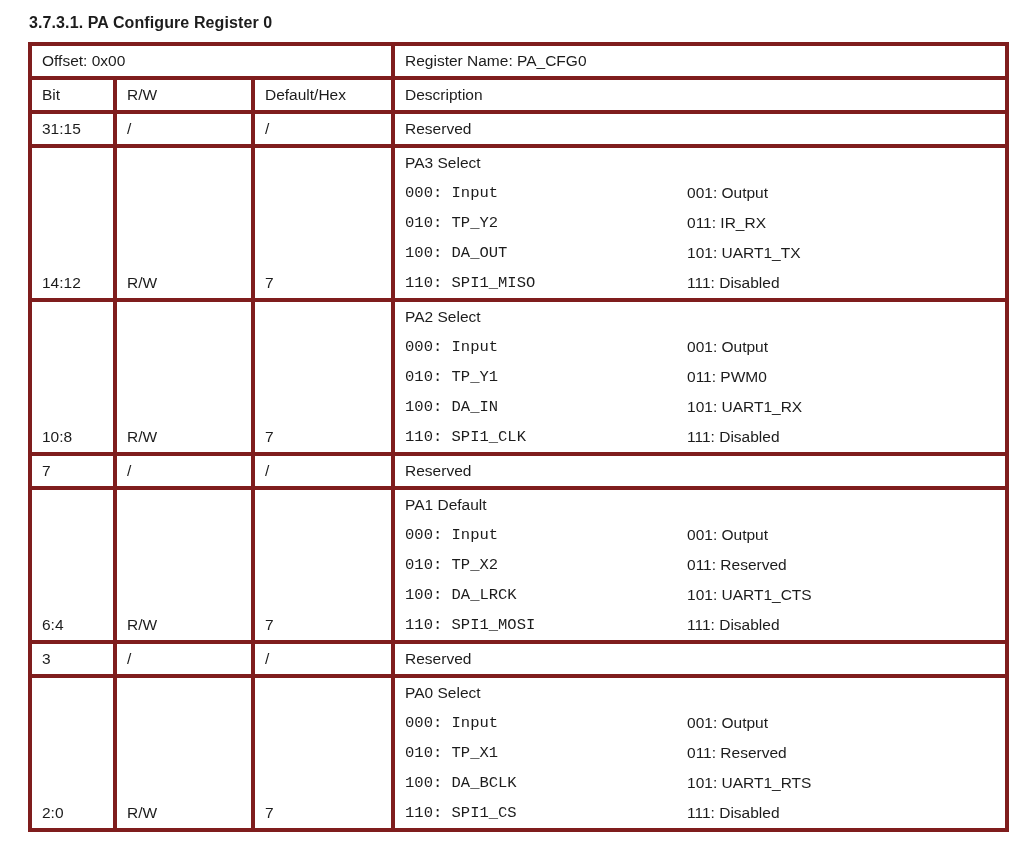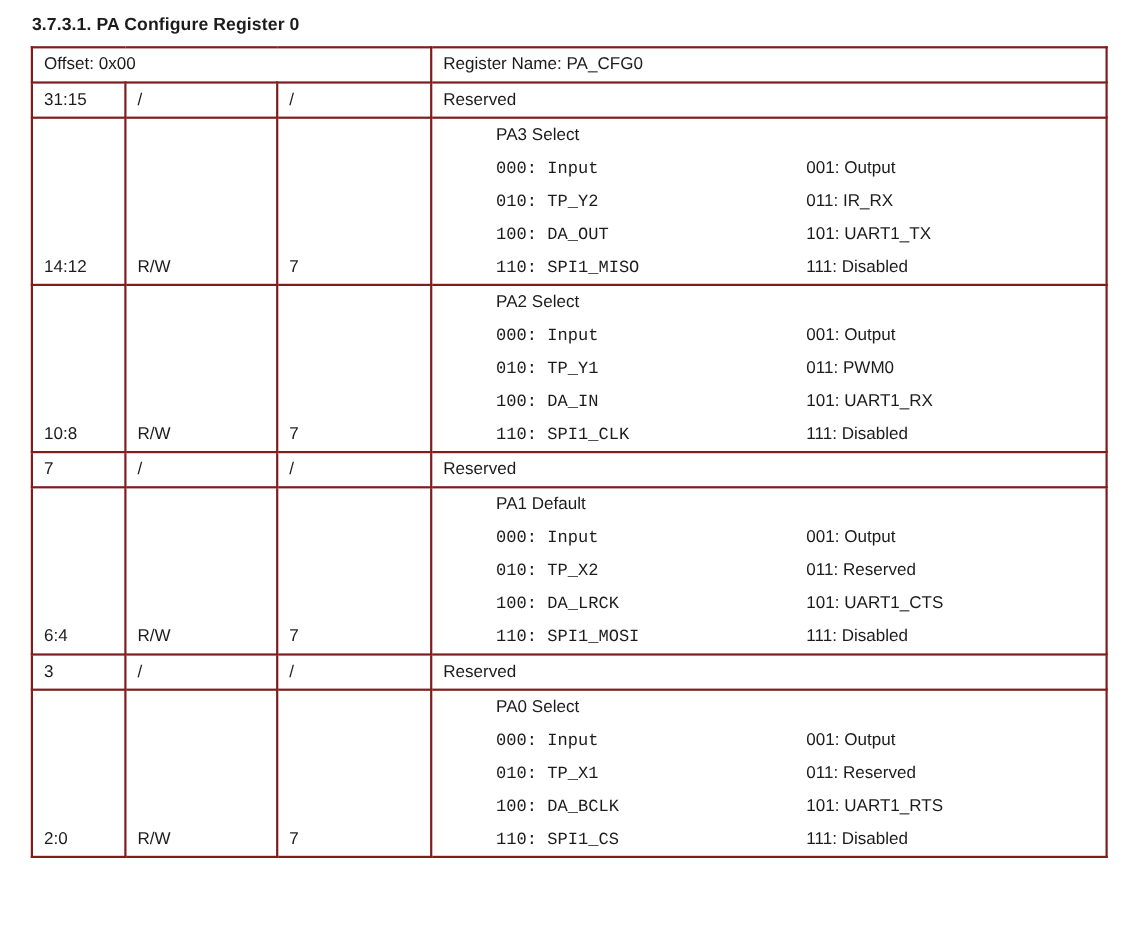--- a/index.html
+++ b/index.html
@@ -21,34 +21,33 @@
     margin: 2px 0 10px 1px;
     letter-spacing: 0.1px;
   }
   table.register-table {
     border-collapse: collapse;
     table-layout: fixed;
     width: 977px;
     border: 2px solid #1c1c1c;
   }
   table.register-table td {
-    border: 2px solid #7f1d1d;
+    border: 4px solid #7f1d1d;
     font-size: 15.5px;
     line-height: 30px;
     padding: 0 6px 0 10px;
     vertical-align: middle;
     white-space: nowrap;
     overflow: hidden;
   }
   tr.block-row td {
     vertical-align: bottom;
   }
   .desc-line {
     line-height: 30px;
-    margin-left: 48px;
   }
   .option-line {
     display: flex;
   }
   .opt-left {
     flex: 0 0 282px;
     width: 282px;
     font-family: Liberation Mono, monospace;
   }
 </style>
@@ -62,20 +61,26 @@
     <colgroup>
       <col style="width:85px">
       <col style="width:138px">
       <col style="width:140px">
       <col style="width:614px">
     </colgroup>
     <tbody>
       <tr>
         <td colspan="3">Offset: 0x00</td>
         <td>Register Name: PA_CFG0</td>
+      </tr>
+      <tr>
+        <td>Bit</td>
+        <td>R/W</td>
+        <td>Default/Hex</td>
+        <td>Description</td>
       </tr>
     </tbody>
     <tbody id="register-rows">
         <tr class="simple-row">
           <td>31:15</td>
           <td>/</td>
           <td>/</td>
           <td>Reserved</td>
         </tr>
         <tr class="block-row">

